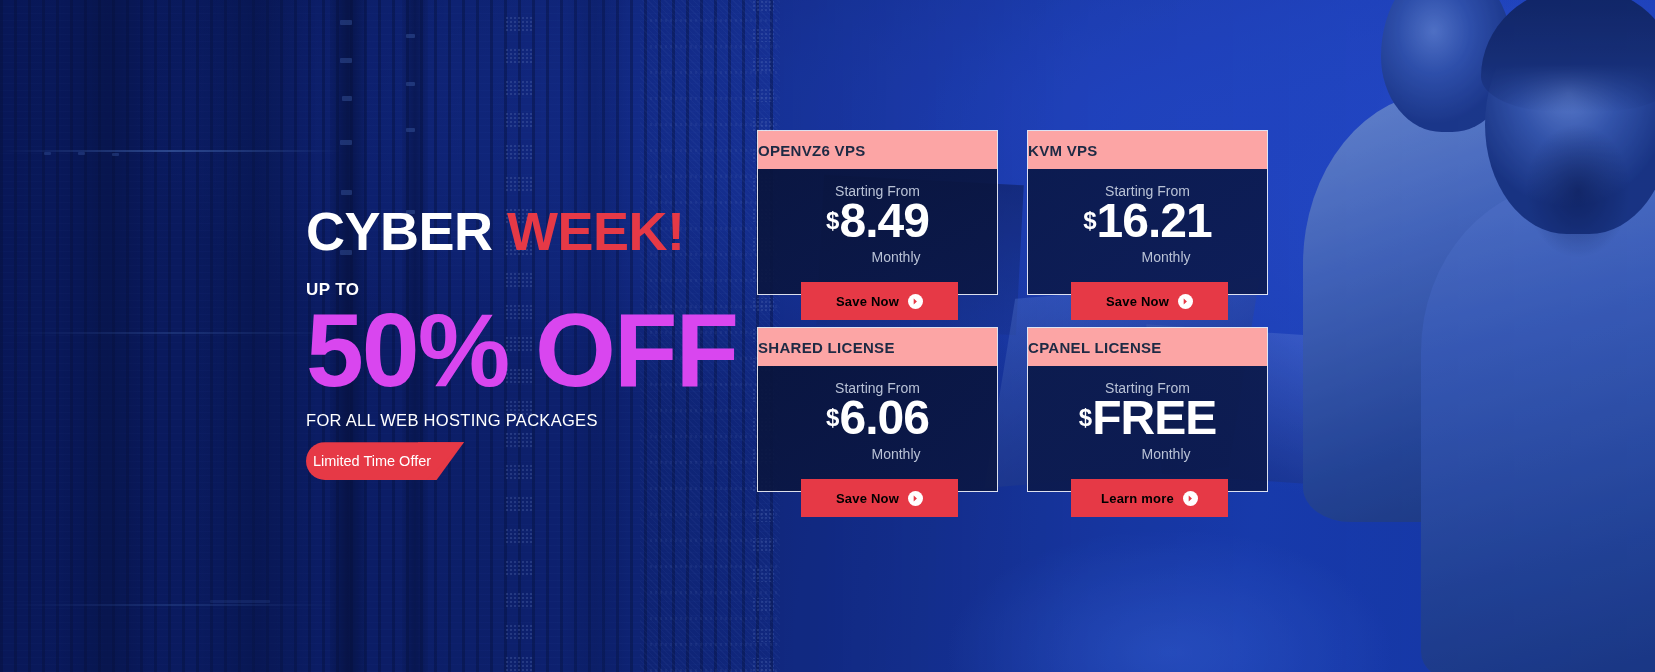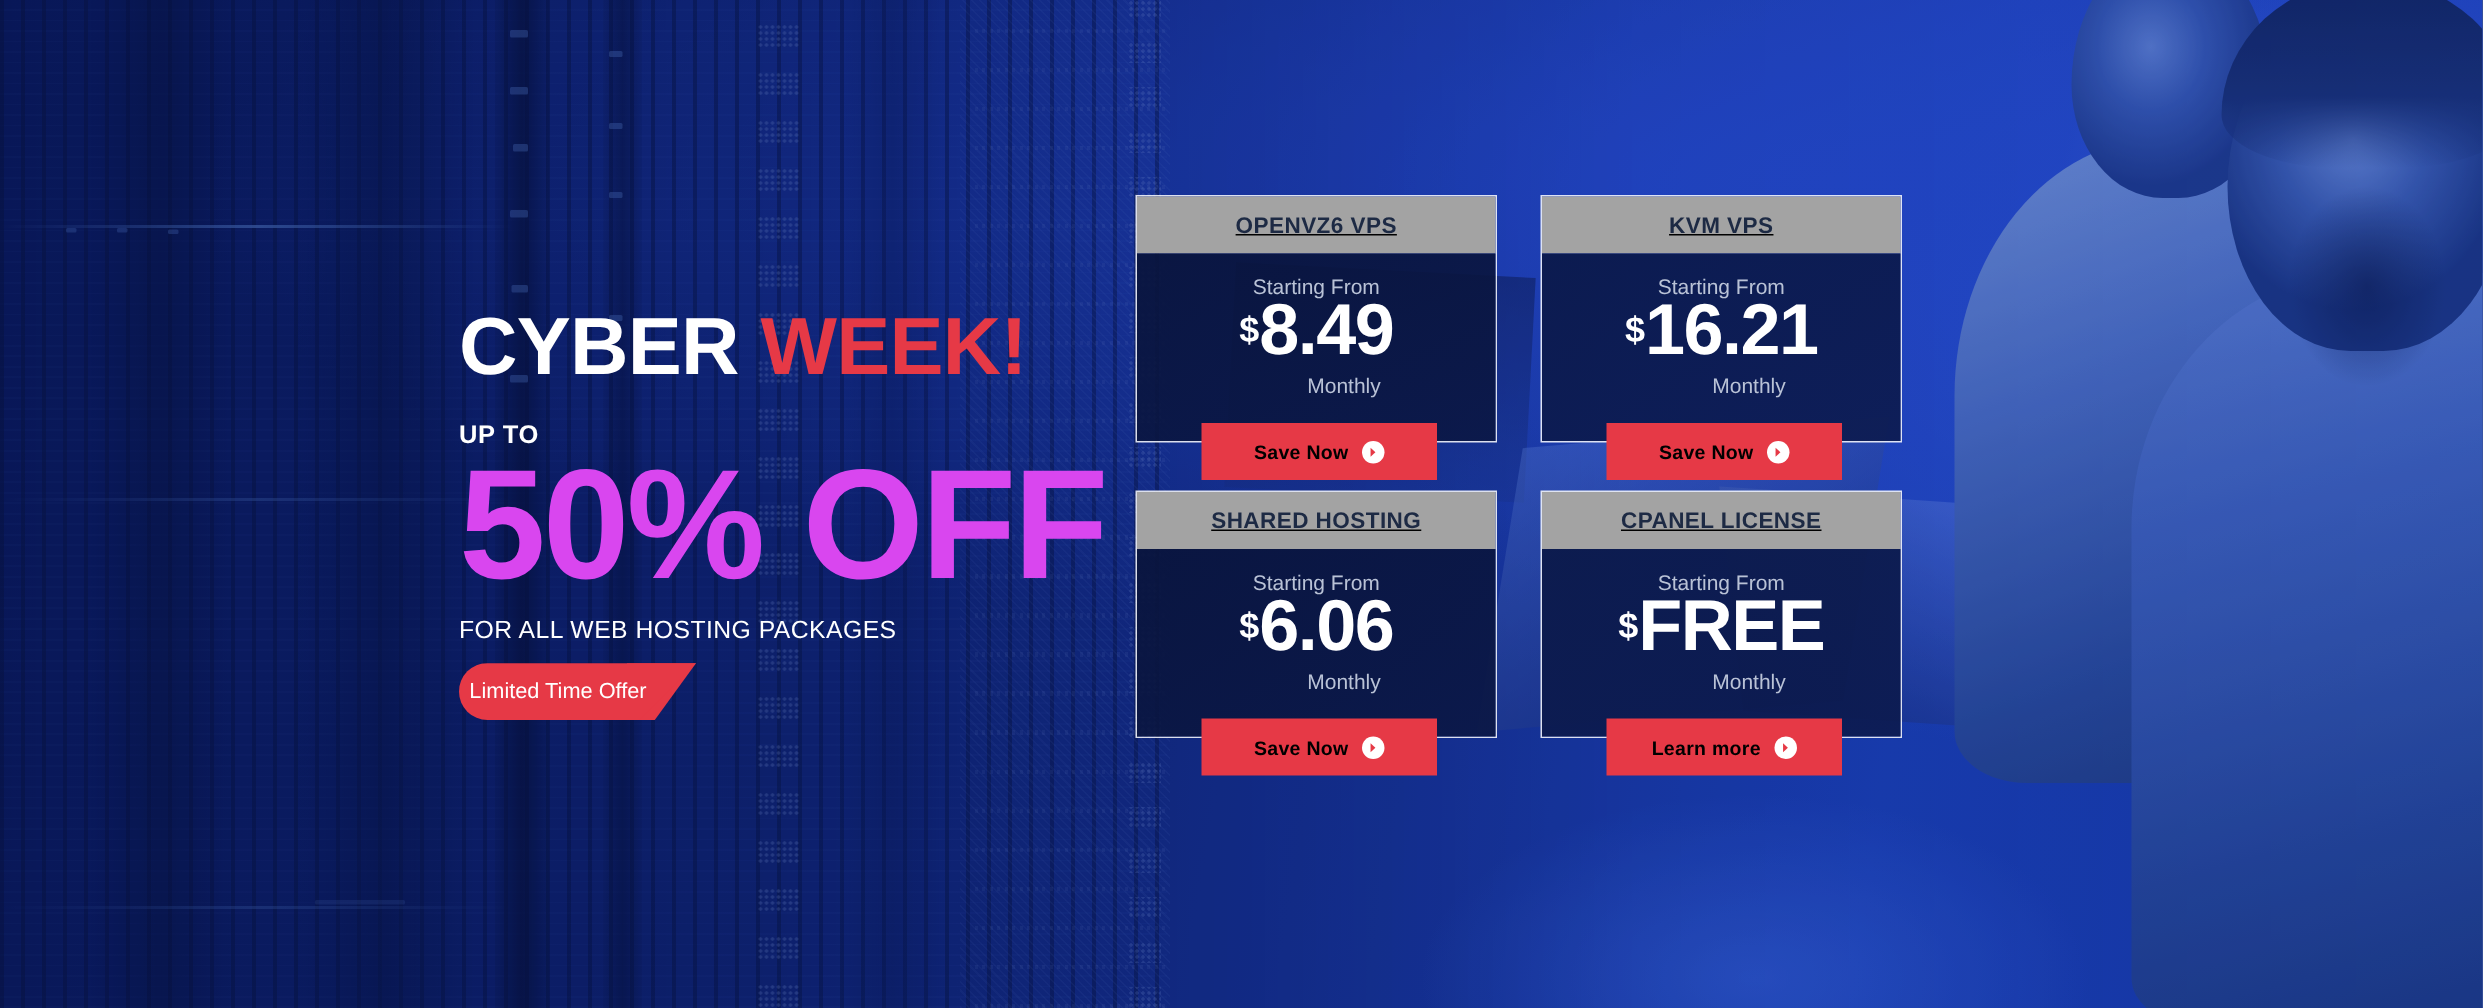--- a/index.html
+++ b/index.html
@@ -121,21 +121,21 @@
   .badge-tail{position:absolute;left:112px;top:0;width:46px;height:38px;background:#e63946;
     clip-path:polygon(0 0,100% 0,40% 100%,0 100%);}
 
   
   .cards{position:absolute;left:757px;top:130px;width:512px;}
   .row{display:flex;gap:29px;}
   .row + .row{margin-top:32px;}
 
   .card{position:relative;width:241px;border:1px solid rgba(255,255,255,.85);
     background:transparent;}
-  .card-head{height:38px;background:#a3a3a3;display:flex;align-items:center;justify-content:center;text-decoration:underline;}
+  .card-head{height:38px;background:#fca5a5;display:flex;align-items:center;justify-content:flex-start;}
   .card-title{font-size:15px;font-weight:700;color:#1d2a44;letter-spacing:.3px;}
   .card-body{height:125px;position:relative;
     background:linear-gradient(160deg,rgba(9,20,60,.93),rgba(10,22,66,.88));
     display:flex;flex-direction:column;align-items:center;justify-content:flex-start;padding-top:14px;}
   .card-body.alt{background:linear-gradient(160deg,rgba(10,24,72,.92),rgba(12,26,78,.9));}
   .starting{font-size:14px;color:#b9c2d6;font-weight:400;}
   .price-line{display:flex;align-items:flex-start;margin-top:-2px;}
   .cur{font-size:24px;color:#fff;font-weight:700;line-height:1;margin-top:12px;}
   .amt{font-size:48px;color:#fff;font-weight:700;line-height:1;letter-spacing:-1px;}
   .period{font-size:14px;color:#b9c2d6;margin-top:4px;margin-left:37px;}
@@ -264,21 +264,21 @@
         </span>
       </div>
     </div>
 
   </div>
 
   <div class="row">
 
     <div class="card">
       <div class="card-head">
-        <div class="card-title">SHARED HOSTING</div>
+        <div class="card-title">SHARED LICENSE</div>
       </div>
       <div class="card-body">
         <div class="starting">Starting From</div>
         <div class="price-line">
           <span class="cur">$</span>
           <span class="amt">6.06</span>
         </div>
         <div class="period">Monthly</div>
       </div>
       <div class="cta">

